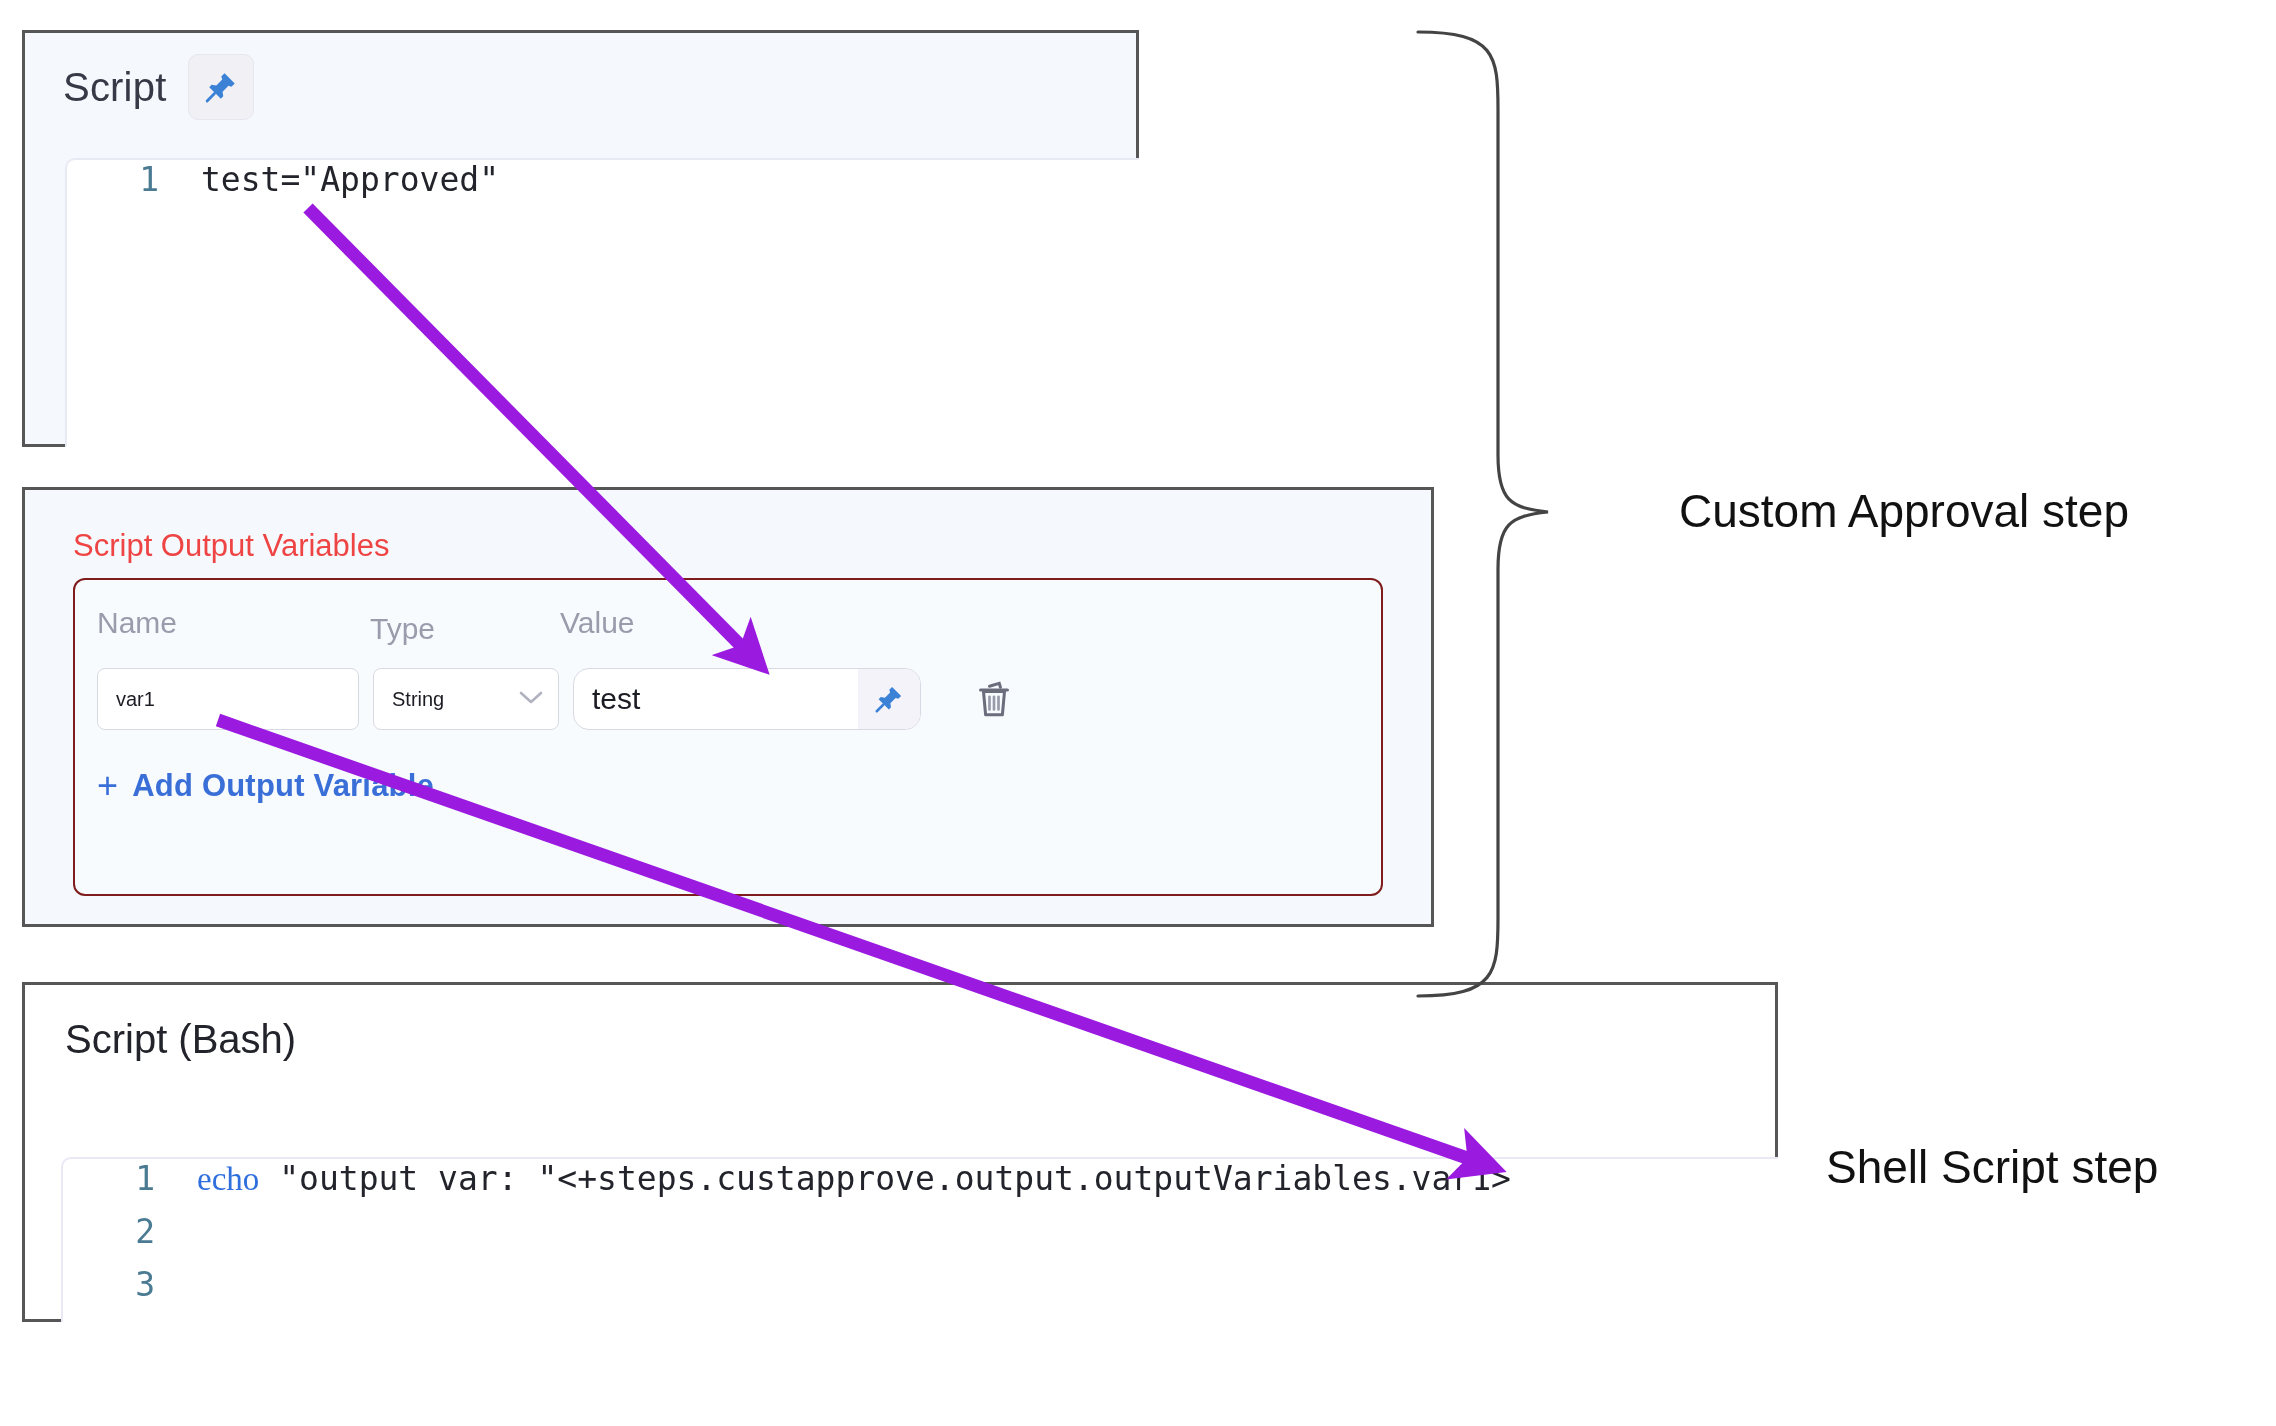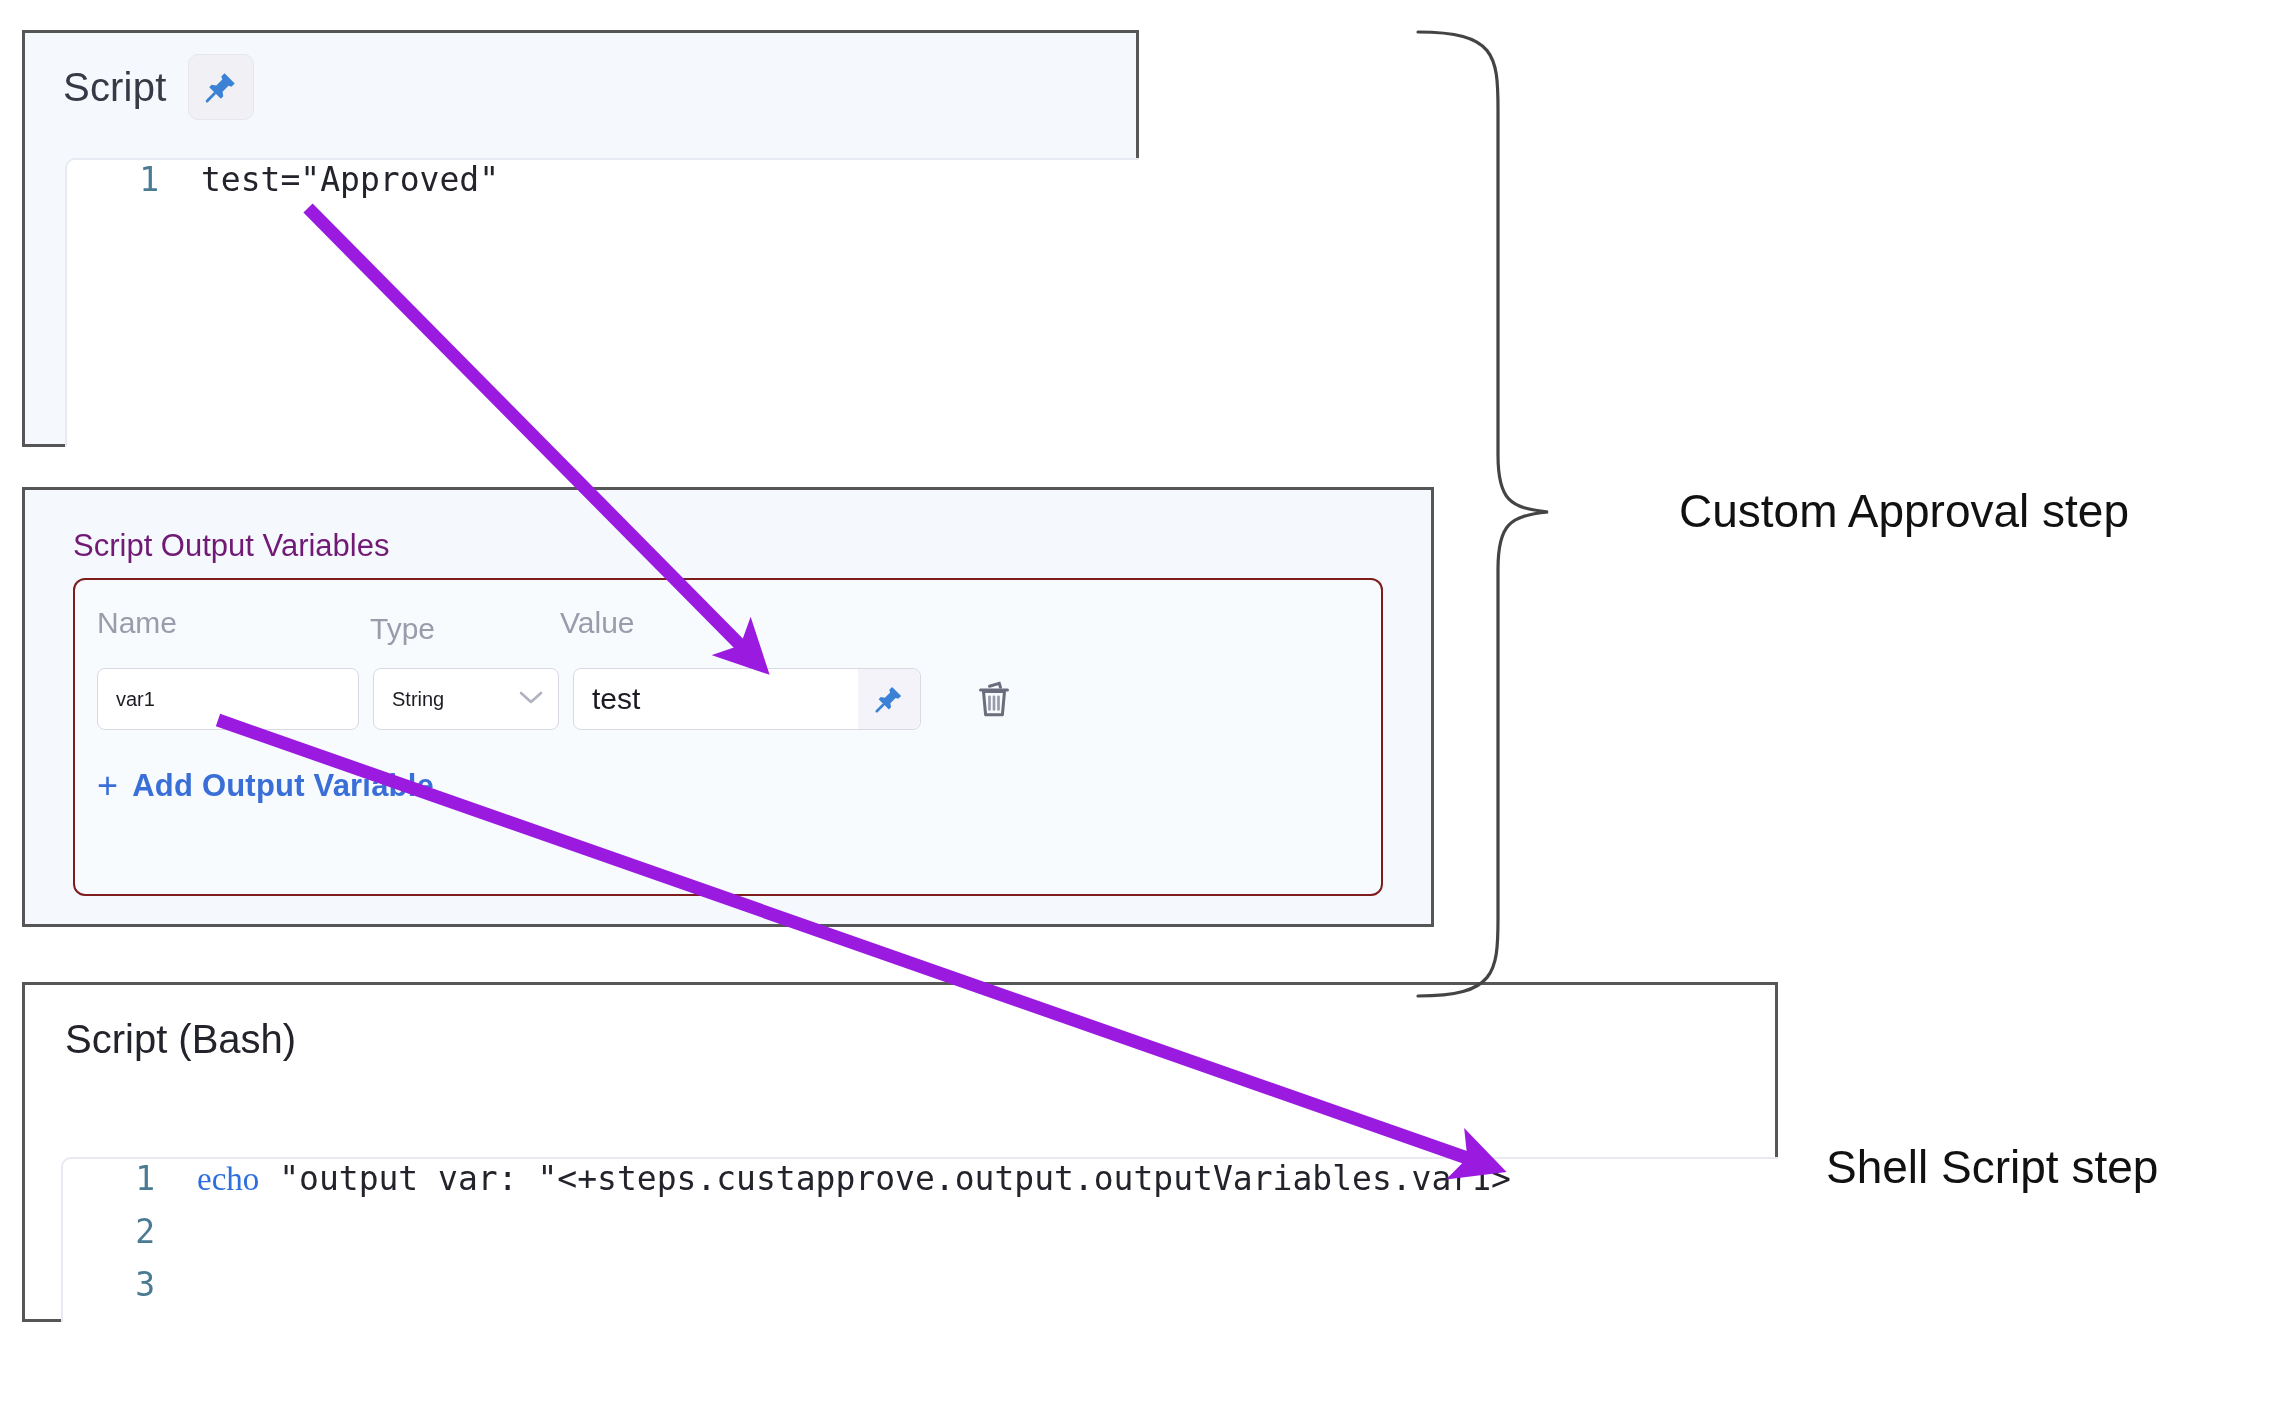--- a/index.html
+++ b/index.html
@@ -101,21 +101,21 @@
     left: 22px;
     top: 487px;
     width: 1412px;
     height: 440px;
   }
   .sov-title {
     position: absolute;
     left: 48px;
     top: 38px;
     font-size: 31px;
-    color: #701a75;
+    color: #ef4444;
   }
   .sov-card {
     position: absolute;
     left: 48px;
     top: 88px;
     right: 48px;
     bottom: 28px;
     border: 2px solid #7f1d1d;
     border-radius: 12px;
     background: #f8fbfe;
@@ -157,21 +157,21 @@
     font-size: 20px;
     color: #1c1c24;
   }
   .fld-name  { width: 262px; }
   .fld-type  { width: 186px; justify-content: space-between; padding-right: 14px; align-items: center; }
   .fld-value-group {
     display: flex;
     align-items: stretch;
     height: 62px;
     border: 1px solid #d9d9e3;
-    border-radius: 8px;
+    border-radius: 16px;
     background: #ffffff;
     overflow: hidden;
     width: 348px;
     box-sizing: border-box;
   }
   .fld-value-text {
     flex: 1;
     display: flex;
     align-items: center;
     padding-left: 18px;

